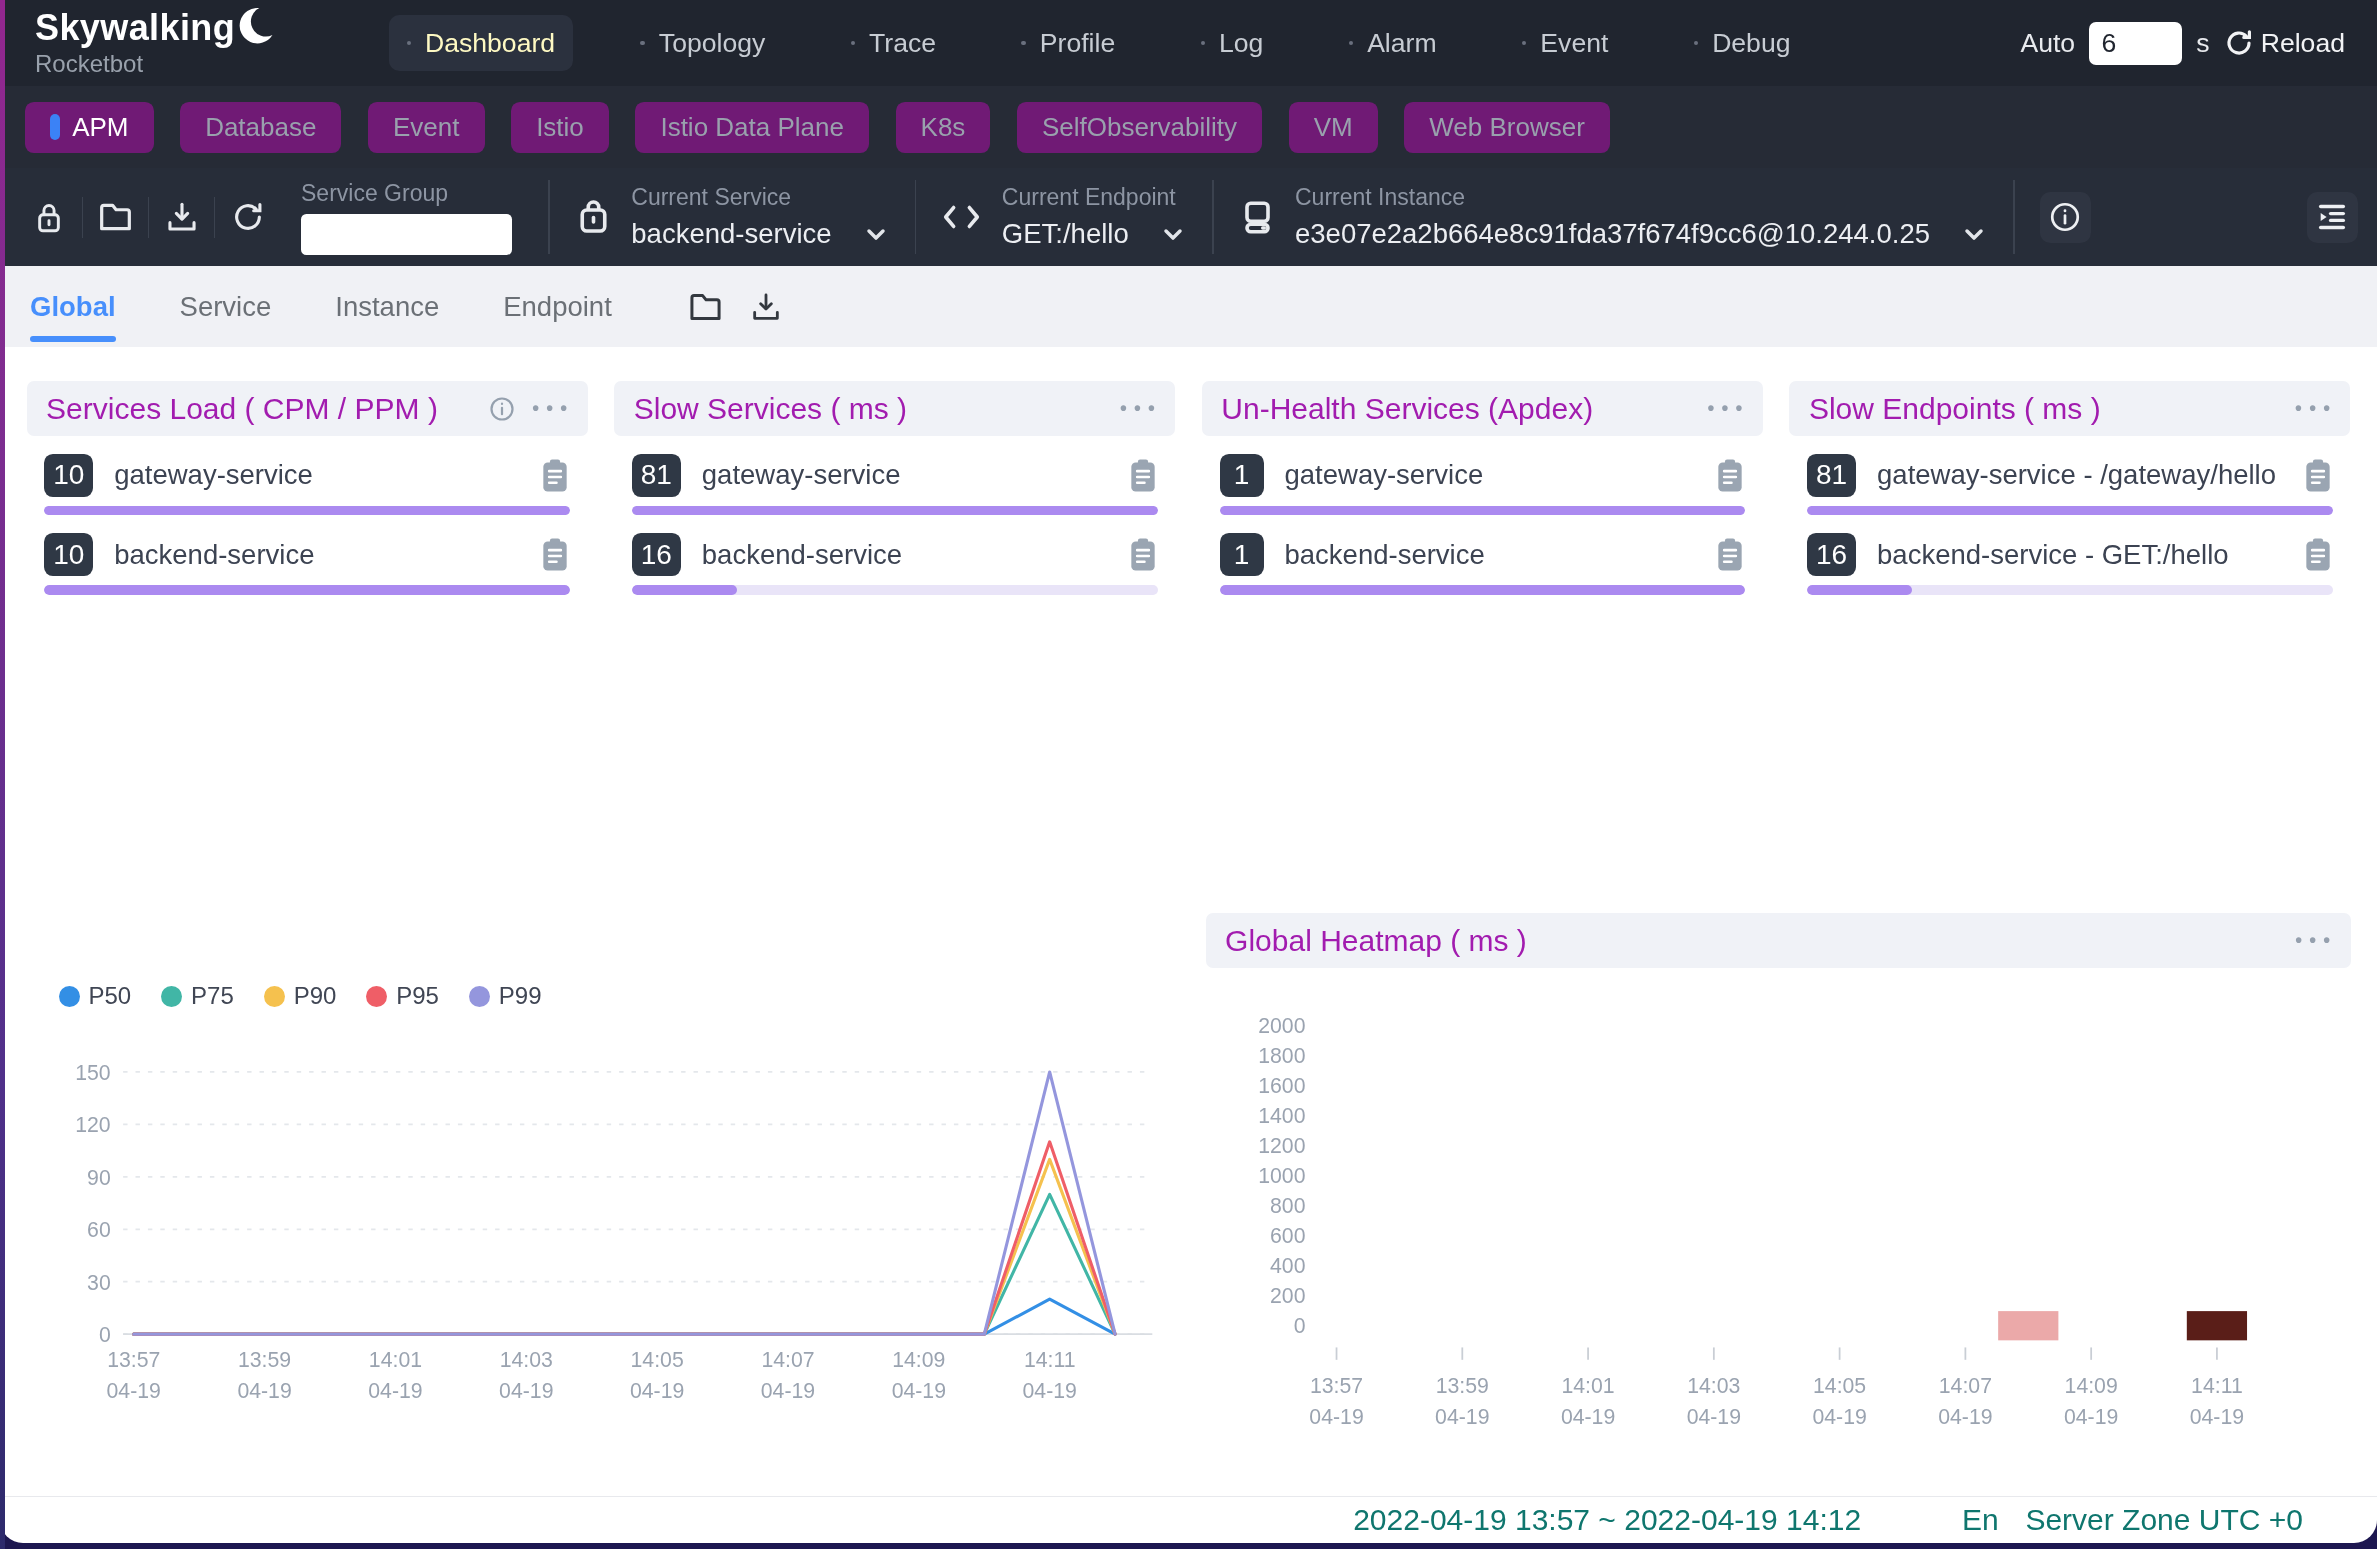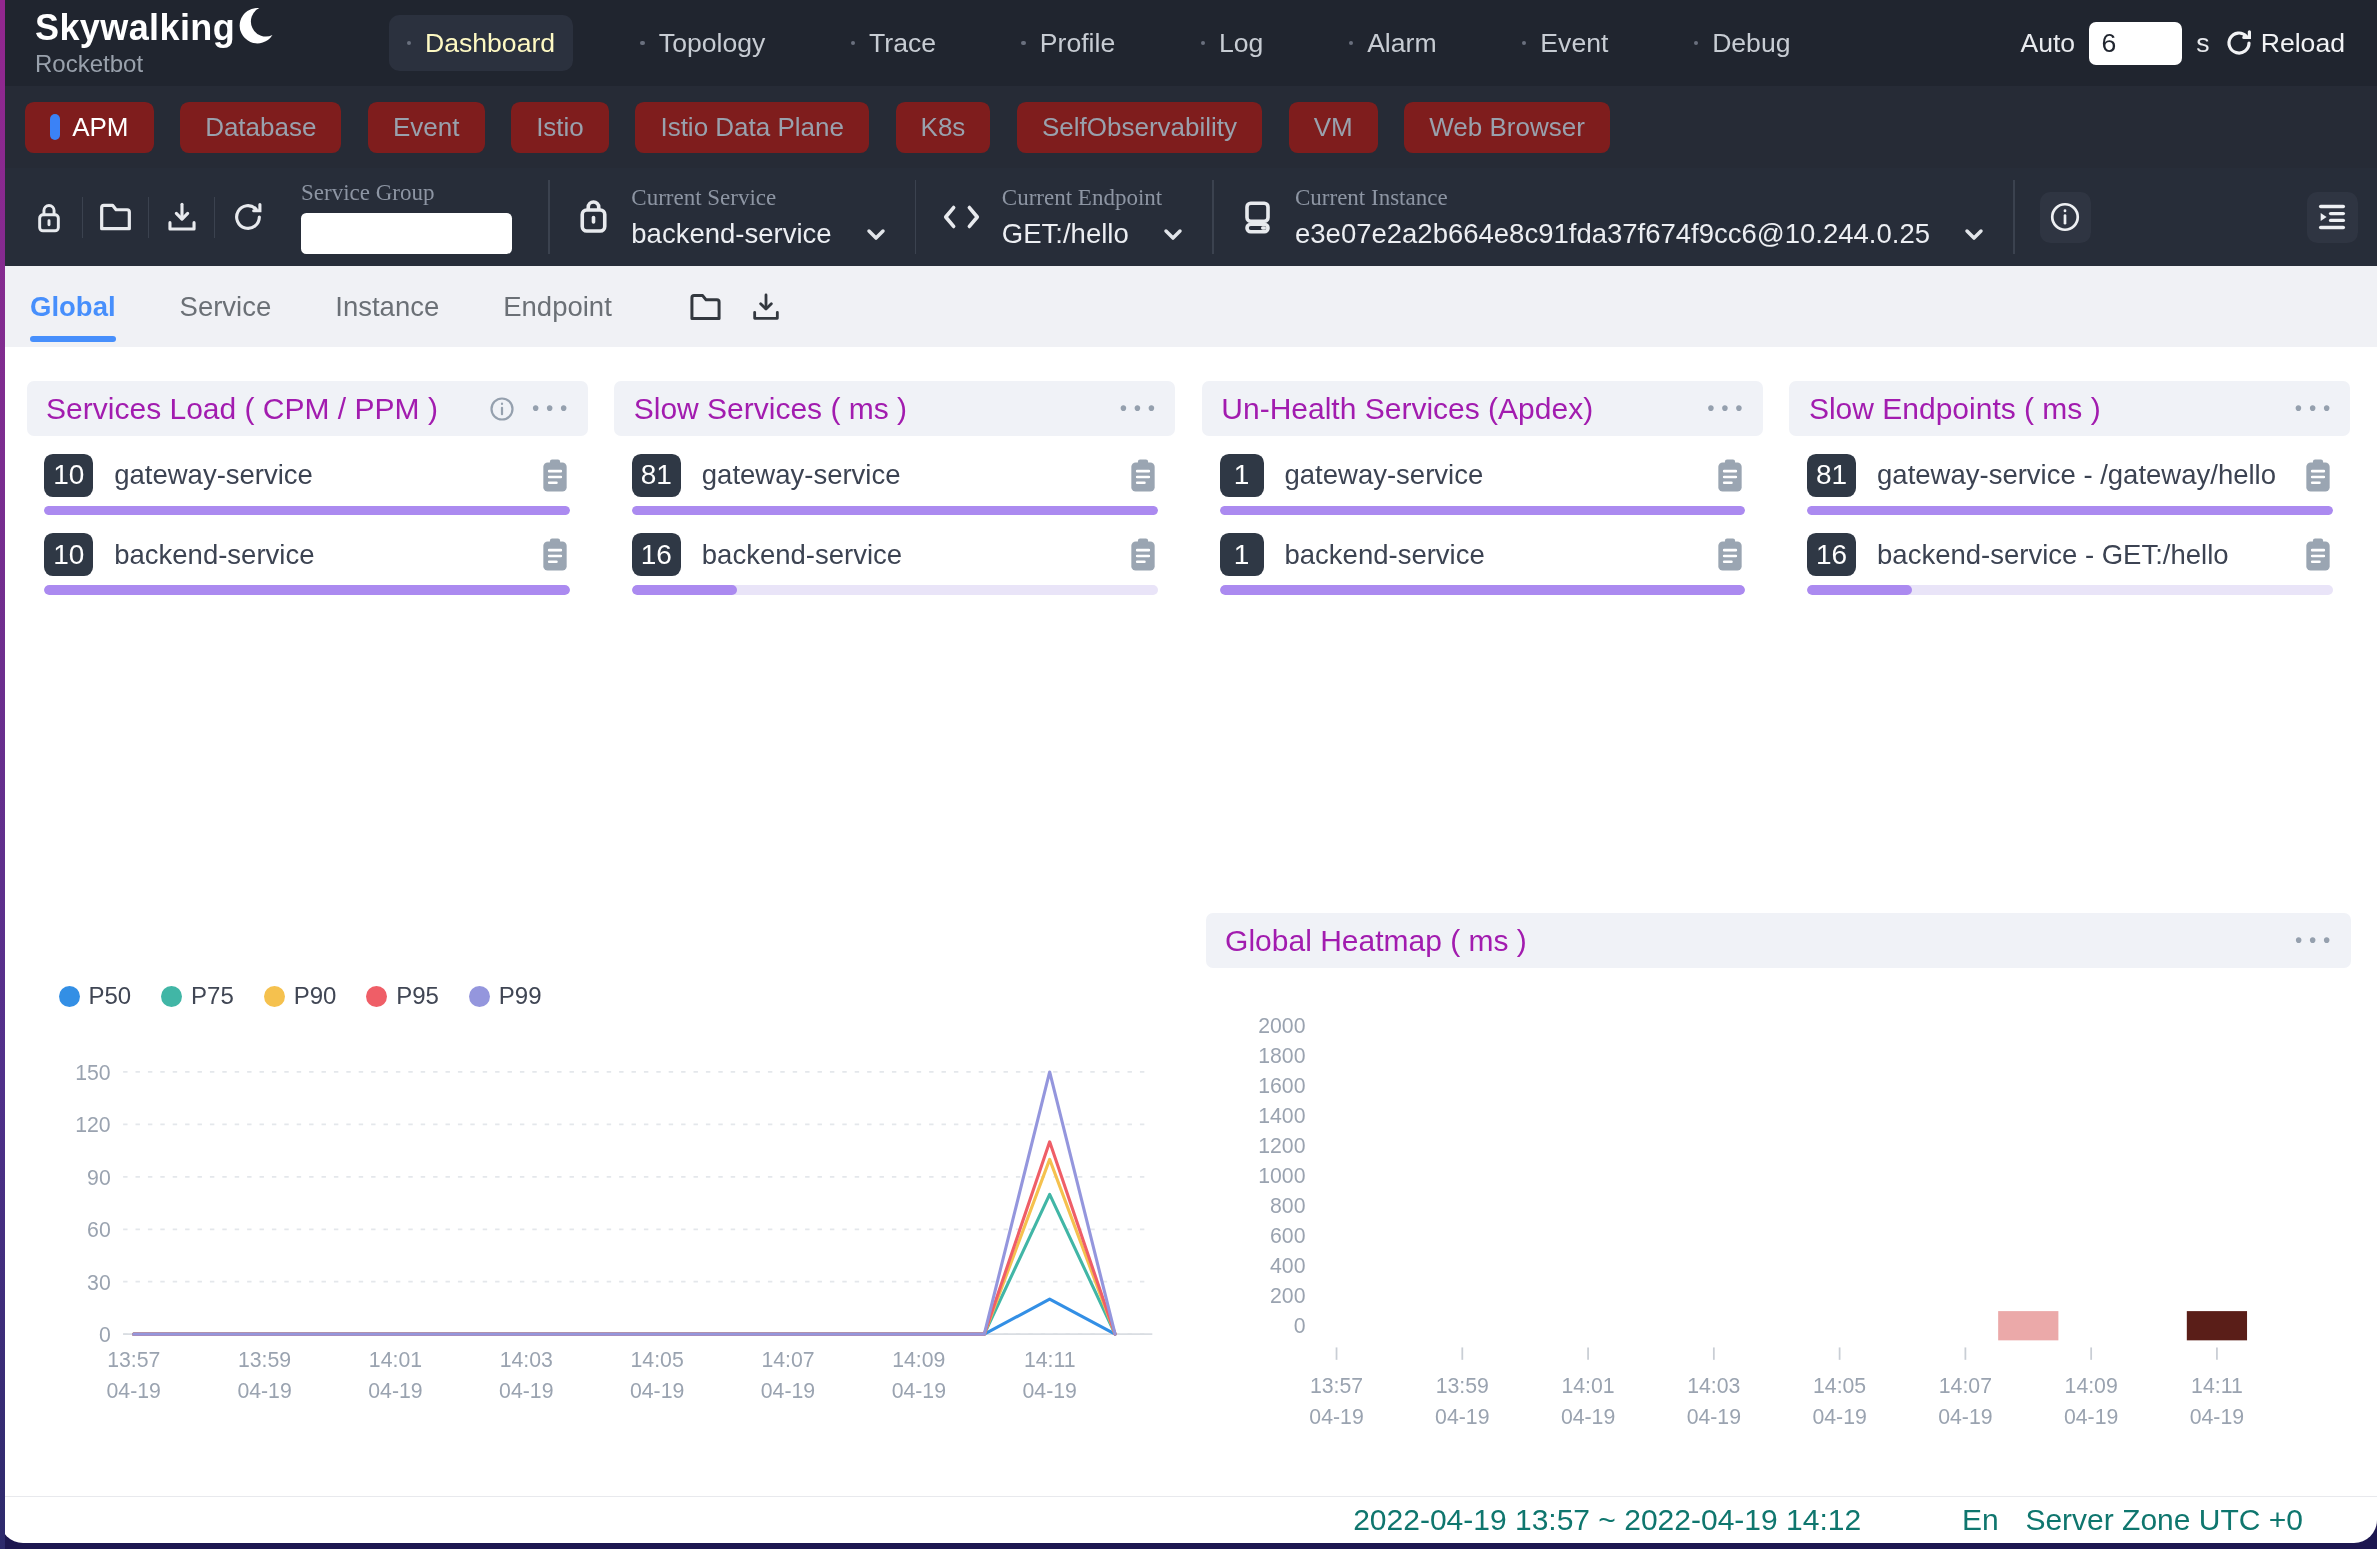--- a/index.html
+++ b/index.html
@@ -25,32 +25,32 @@
   .auto-area{margin-left:auto;margin-right:32px;display:flex;align-items:center;gap:14px;}
   .auto-label{font-size:26.6px;color:#e8eaee;}
   .auto-input{width:93px;height:43px;border:none;border-radius:7px;background:#ffffff;
     font-size:26.6px;color:#20252f;padding:0 12.4px;font-family:"Liberation Sans",sans-serif;}
   .auto-unit{font-size:26.6px;color:#e8eaee;}
   .reload-btn{display:flex;align-items:center;gap:5.3px;color:#f2f3f5;font-size:26.6px;cursor:pointer;}
   
   .layerbar{position:absolute;left:0;top:86px;width:2377px;height:82px;background:#262b36;
     display:flex;align-items:center;padding-left:25px;gap:26.6px;}
   .layer-btn{height:51px;display:flex;align-items:center;padding:0 25px;border-radius:8.9px;
-    background:#7f1d1d;color:#99a1ad;font-size:26px;cursor:pointer;}
+    background:#701a75;color:#99a1ad;font-size:26px;cursor:pointer;}
   .layer-btn.active{color:#ffffff;}
   .layer-btn .pill{width:9.8px;height:26.6px;border-radius:5.3px;background:#3b82f6;margin-right:12.4px;display:none;}
   .layer-btn.active .pill{display:block;}
   
   .selbar{position:absolute;left:0;top:168px;width:2377px;height:98px;background:#272d39;
     display:flex;align-items:center;color:#e8eaee;}
   .tool-icons{display:flex;align-items:center;margin-left:16px;}
   .tool-btn{width:66px;height:41px;display:flex;align-items:center;justify-content:center;cursor:pointer;}
   .tool-btn + .tool-btn{border-left:1.8px solid #3b424f;}
   .sg-block{display:flex;flex-direction:column;margin-left:21px;width:222px;}
-  .sel-label{font-size:23px;color:#8d95a3;margin-bottom:7px;font-family:Liberation Serif, serif;}
+  .sel-label{font-size:23px;color:#8d95a3;margin-bottom:7px;}
   .sg-input{width:211px;height:41px;border:none;border-radius:5.3px;background:#fff;font-size:25px;
     padding:0 10.6px;font-family:"Liberation Sans",sans-serif;}
   .vdiv{width:1.8px;height:74px;background:#3b424f;margin:0 25px;}
   .sel-section{display:flex;align-items:center;gap:19.5px;cursor:pointer;}
   .sel-col{display:flex;flex-direction:column;}
   .sel-value{font-size:27.5px;color:#eceef2;display:flex;align-items:center;}
   .chev{margin-left:30px;}
   .sq-btn{width:51px;height:51px;border-radius:10.6px;background:#2f3542;display:flex;
     align-items:center;justify-content:center;cursor:pointer;}
   .right-btn{margin-left:auto;margin-right:19.5px;}

